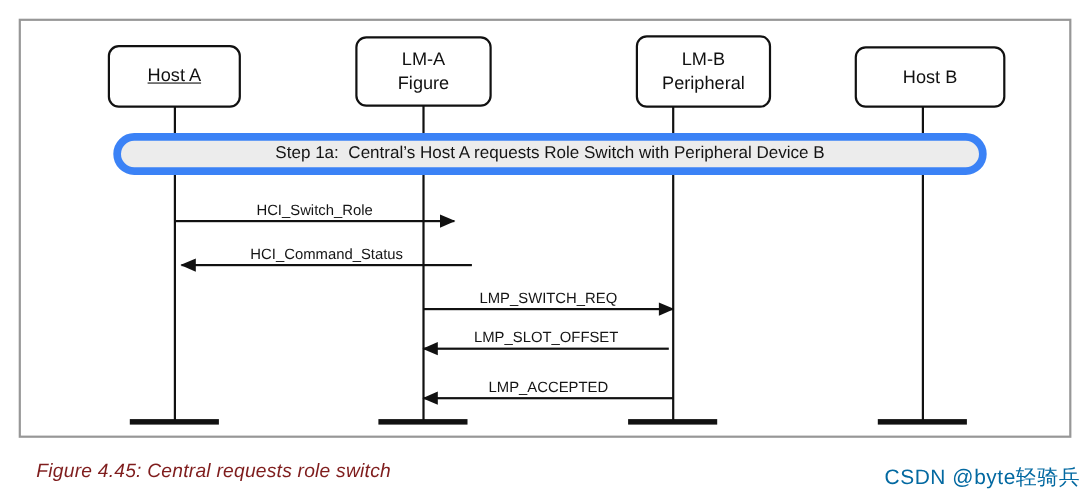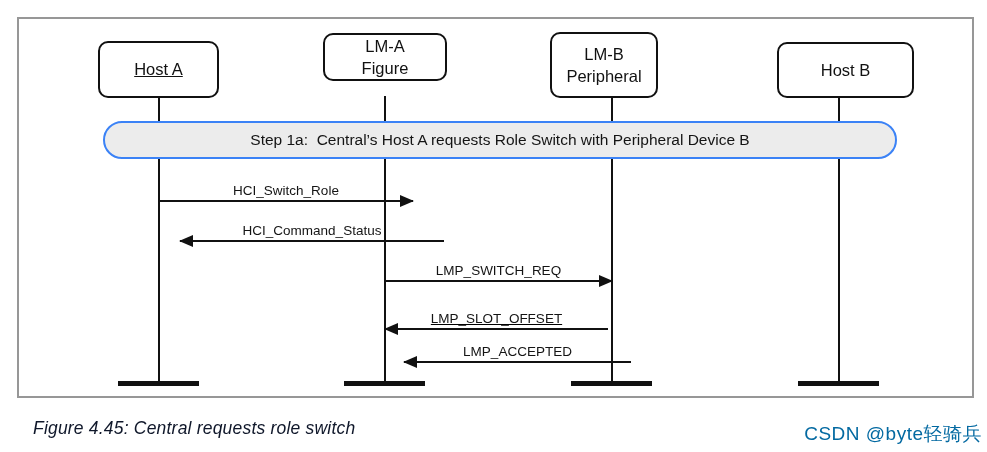--- a/index.html
+++ b/index.html
@@ -22,55 +22,55 @@
   .ll-lmb{left:611px;top:97px;height:287px;}
   .ll-b{left:838px;top:97px;height:287px;}
   
   .actor{
     position:absolute;z-index:3;background:#ffffff;
     border:2.5px solid #111111;border-radius:10px;box-sizing:border-box;
     display:flex;flex-direction:column;align-items:center;justify-content:center;
     font-size:16.5px;color:#111111;line-height:1.35;text-align:center;
   }
   .actor-hosta{left:98px;top:41px;width:121px;height:57px;text-decoration:underline;}
-  .actor-lma{left:323px;top:33px;width:124px;height:48px;}
-  .actor-lmb{left:550px;top:32px;width:108px;height:66px;}
+  .actor-lma{left:323px;top:33px;width:124px;height:64px;}
+  .actor-lmb{left:578px;top:32px;width:123px;height:66px;}
   .actor-hostb{left:777px;top:42px;width:137px;height:56px;}
   
   .banner{
     position:absolute;left:103px;top:121px;width:794px;height:38px;z-index:2;
-    background:#ececec;border:2px solid #3b82f6;border-radius:21px;box-sizing:border-box;
+    background:#ececec;border:7px solid #3b82f6;border-radius:21px;box-sizing:border-box;
     display:flex;align-items:center;justify-content:center;
     font-size:15.5px;color:#141414;white-space:pre;
   }
   
   .endbar{position:absolute;height:5px;width:81px;background:#111111;z-index:2;top:381px;}
   .eb-a{left:118px;} .eb-lma{left:344px;} .eb-lmb{left:571px;} .eb-b{left:798px;}
   
   .msg{position:absolute;z-index:2;}
   .msg .lbl{
     text-align:center;font-size:13.5px;color:#141414;
     padding-bottom:1px;line-height:1.1;white-space:nowrap;
   }
   .msg .line{position:relative;height:2px;background:#111111;}
   .msg .head{
     position:absolute;top:-5px;width:0;height:0;
     border-top:6px solid transparent;border-bottom:6px solid transparent;
   }
   .msg.dir-right .head{right:-1px;border-left:14px solid #111111;}
   .msg.dir-left  .head{left:-1px;border-right:14px solid #111111;}
   .msg1{left:159px;top:184px;width:254px;}
-  .msg2{left:159px;top:224px;width:264px;padding-left:21px;}
+  .msg2{left:144px;top:224px;width:264px;padding-left:21px;}
   .msg3{left:385px;top:264px;width:227px;}
-  .msg4{left:385px;top:312px;width:223px;text-decoration:underline;}
-  .msg5{left:385px;top:345px;width:227px;margin-left:19px;}
+  .msg4{left:385px;top:300px;width:223px;}
+  .msg5{left:385px;top:345px;width:227px;}
   
   .caption{
     position:absolute;left:33px;top:418px;
-    font-style:italic;font-size:17.5px;color:#0f172a;letter-spacing:0.2px;
+    font-style:italic;font-size:17.5px;color:#7f1d1d;letter-spacing:0.2px;
   }
   .watermark{
     position:absolute;right:5px;top:421px;
     font-size:19px;color:#0369a1;letter-spacing:0.5px;
   }
 </style>
 </head>
 <body>
 
 <div id="stage">

